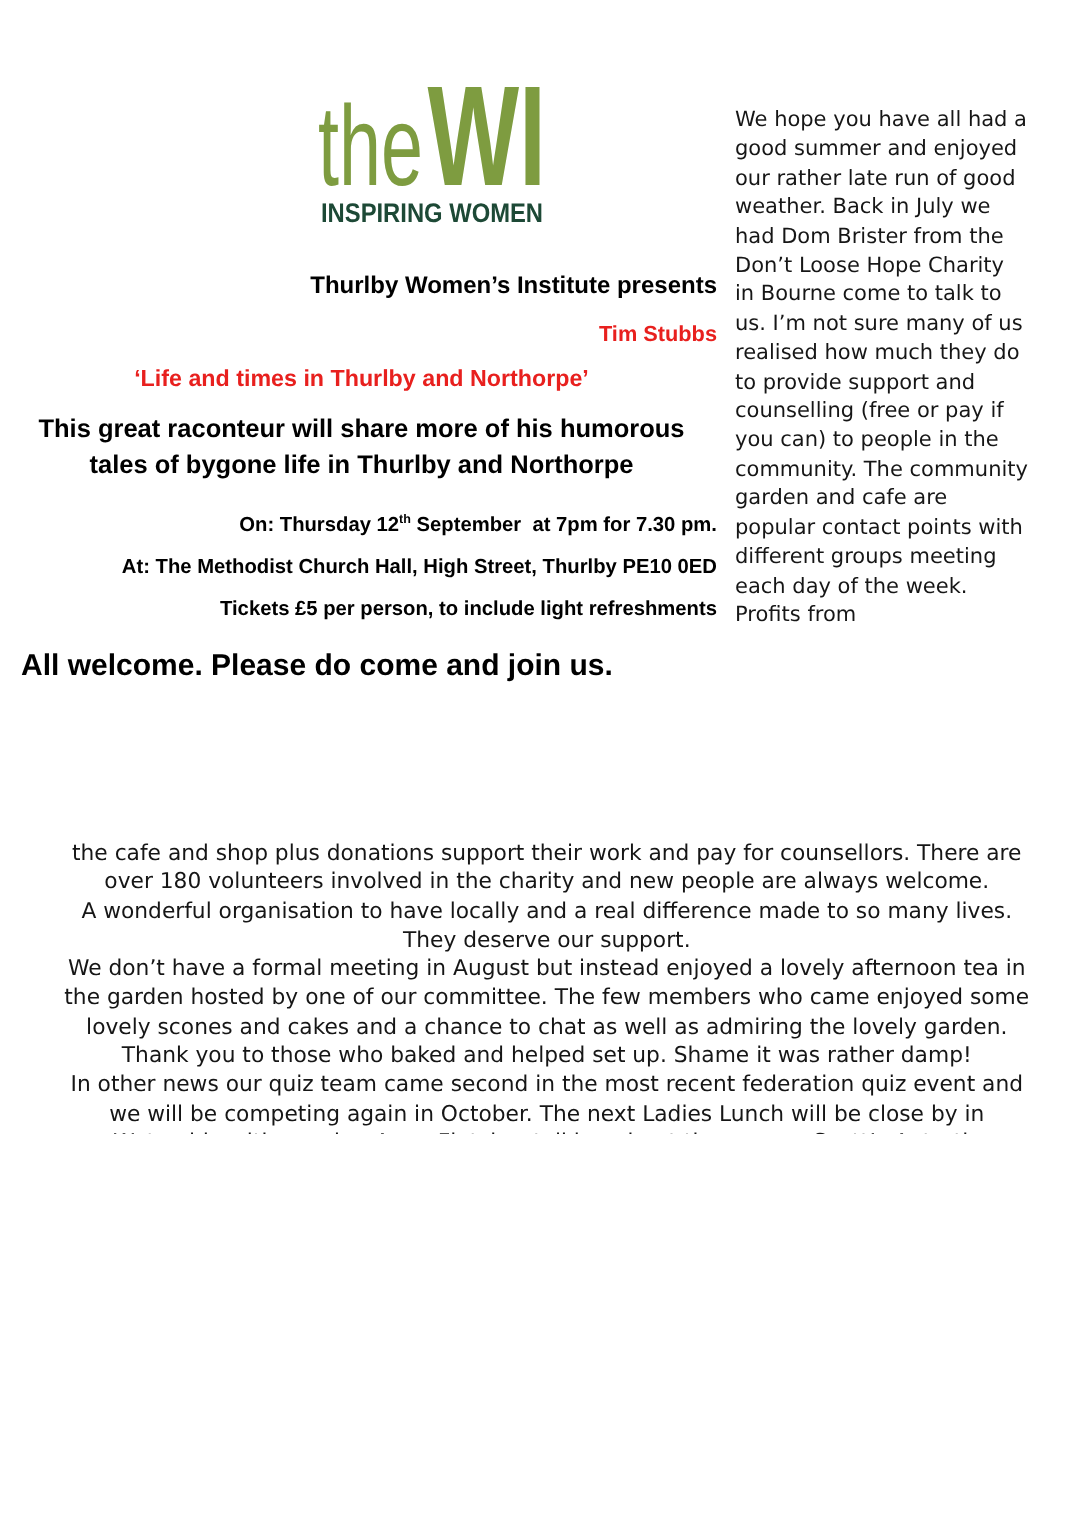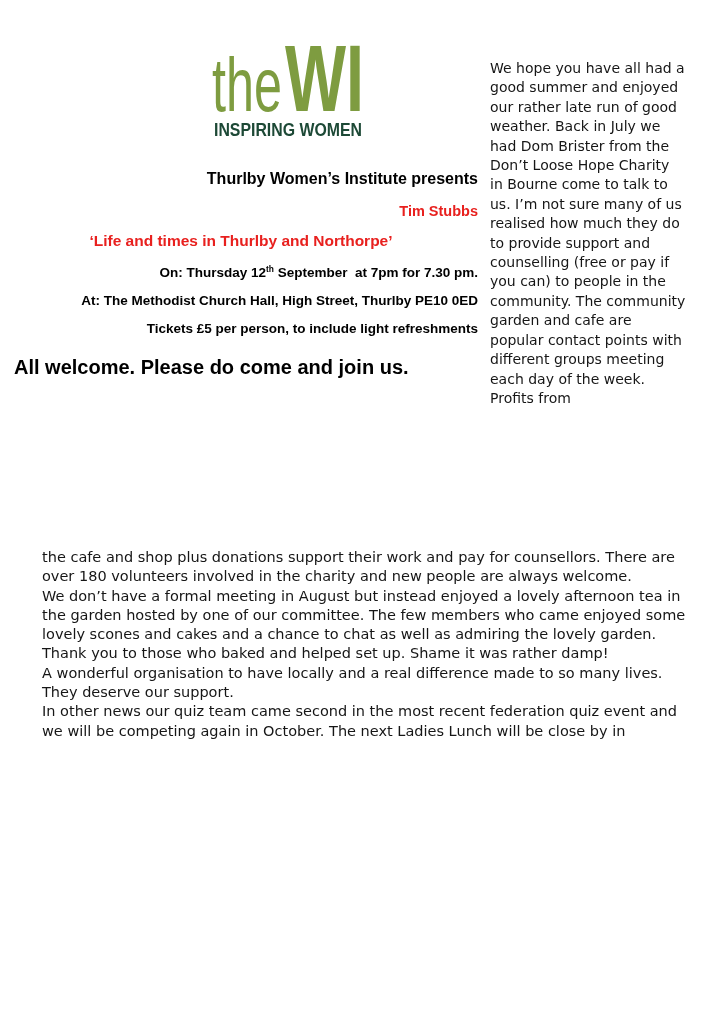--- a/index.html
+++ b/index.html
@@ -10,20 +10,21 @@
   }
   html, body { margin: 0; padding: 0; background: #ffffff; }
   .page {
     position: relative;
     width: 720px;
     height: 744px;
     background: #ffffff;
     overflow: hidden;
     font-family: "DejaVu Sans", sans-serif;
     color: var(--ink);
+    margin-top: 12px;
   }
 
   
   .logo { position: absolute; left: 212px; top: 38px; }
 
   
   .report-col {
     position: absolute;
     left: 490px; top: 44px;
     width: 212px;
@@ -76,21 +77,21 @@
 
   
   .article {
     position: absolute;
     left: 42px; top: 548px;
     width: 645px;
     font-size: 14.5px;
     line-height: 19.3px;
     color: var(--ink);
   }
-  .article p { margin: 0; padding: 0; }
+  .article p { margin: 0; padding: 0; text-align: center; }
 
   
   .page-number {
     position: absolute;
     left: 0; right: 0; top: 982px;
     text-align: center;
     font-size: 13px;
     color: #1a1a1a;
   }
 </style>
@@ -108,28 +109,29 @@
   </div>
 
   <div class="report-col">
     <div class="report-body">We hope you have all had a good summer and enjoyed our rather late run of good weather. Back in July we had Dom Brister from the Don’t Loose Hope Charity in Bourne come to talk to us. I’m not sure many of us realised how much they do to provide support and counselling (free or pay if you can) to people in the community. The community garden and cafe are popular contact points with different groups meeting each day of the week. Profits from</div>
   </div>
 
   <div class="poster">
     <p class="poster-heading">Thurlby Women’s Institute presents</p>
     <p class="poster-speaker">Tim Stubbs</p>
     <p class="poster-talk-title">‘Life and times in Thurlby and Northorpe’</p>
+    <p class="poster-desc">This great raconteur will share more of his humorous tales of bygone life in Thurlby and Northorpe</p>
     <p class="poster-detail when"><span>On: Thursday 12</span><span class="sup">th</span><span> September  at 7pm for 7.30 pm.</span></p>
     <p class="poster-detail">At: The Methodist Church Hall, High Street, Thurlby PE10 0ED</p>
     <p class="poster-detail">Tickets £5 per person, to include light refreshments</p>
     <p class="poster-welcome">All welcome. Please do come and join us.</p>
   </div>
 
   <div class="article">
     <p>the cafe and shop plus donations support their work and pay for counsellors. There are over 180 volunteers involved in the charity and new people are always welcome.</p>
+    <p>A wonderful organisation to have locally and a real difference made to so many lives. They deserve our support.</p>
     <p>We don’t have a formal meeting in August but instead enjoyed a lovely afternoon tea in the garden hosted by one of our committee. The few members who came enjoyed some lovely scones and cakes and a chance to chat as well as admiring the lovely garden. Thank you to those who baked and helped set up. Shame it was rather damp!</p>
-    <p>A wonderful organisation to have locally and a real difference made to so many lives. They deserve our support.</p>
     <p>In other news our quiz team came second in the most recent federation quiz event and we will be competing again in October. The next Ladies Lunch will be close by in Waterside with speaker Anne Fletcher talking about the women Scott’s Antartic Expedition left behind We continue our year with a good range of speakers but will soon be once again considering our future after next April given our small membership and committee. Next Meeting. September 12th 7.00 for 7.30 Methodist Hall. We are pleased to welcome back popular speaker Tm Stubbs who will be talking about Life and Times in Thurlby and Northorpe. Tickets £5.00 available from Ann Broadbent (07749 480226) and Lorraine Jones (07432 596776)</p>
   </div>
 
   <div class="page-number">Page 11</div>
 
 </div>
 
 </body></html>

